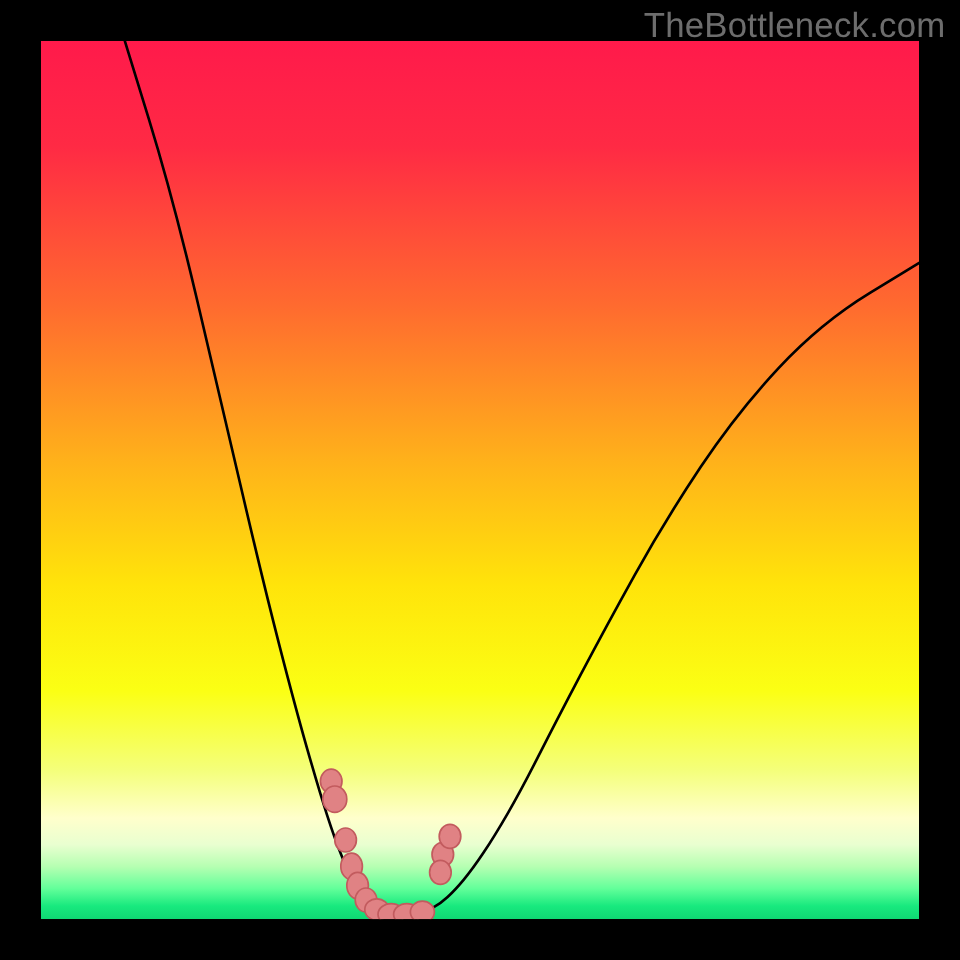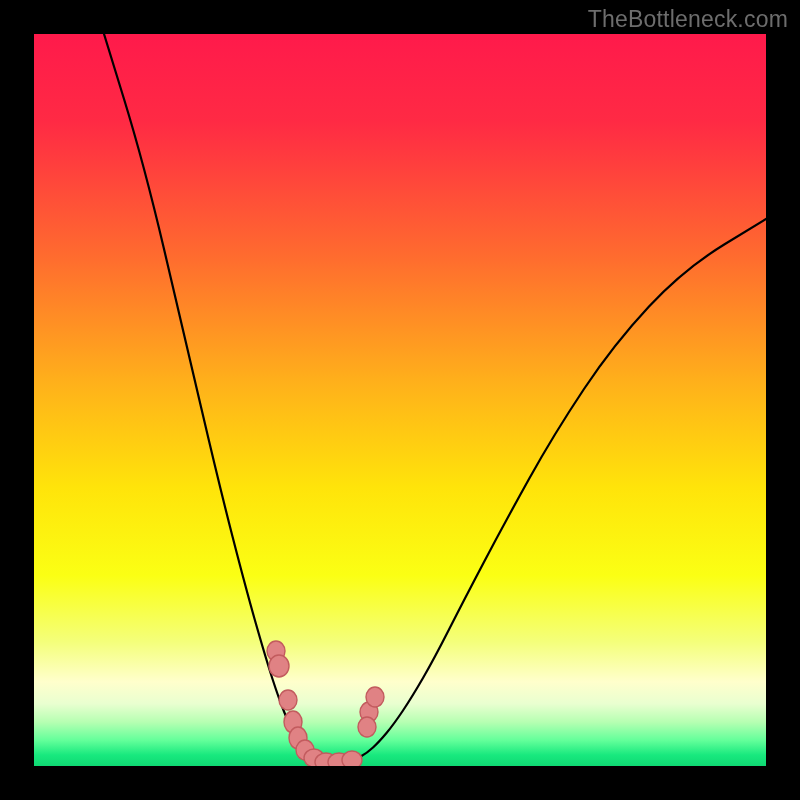--- a/index.html
+++ b/index.html
@@ -32,21 +32,21 @@
     left: 0;
     top: 0;
     width: 100%;
     height: 100%;
   }
   .watermark {
     position: absolute;
     top: 6px;
     right: 12px;
     color: #6d6d6d;
-    font-size: 23px;
+    font-size: 29px;
     font-weight: 500;
     letter-spacing: 0.2px;
   }
   svg.curve {
     position: absolute;
     left: 0;
     top: 0;
     width: 732px;
     height: 732px;
   }

